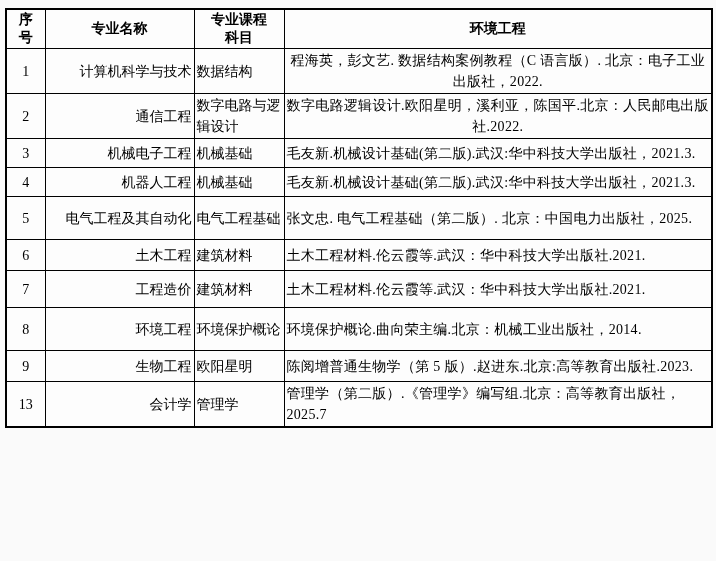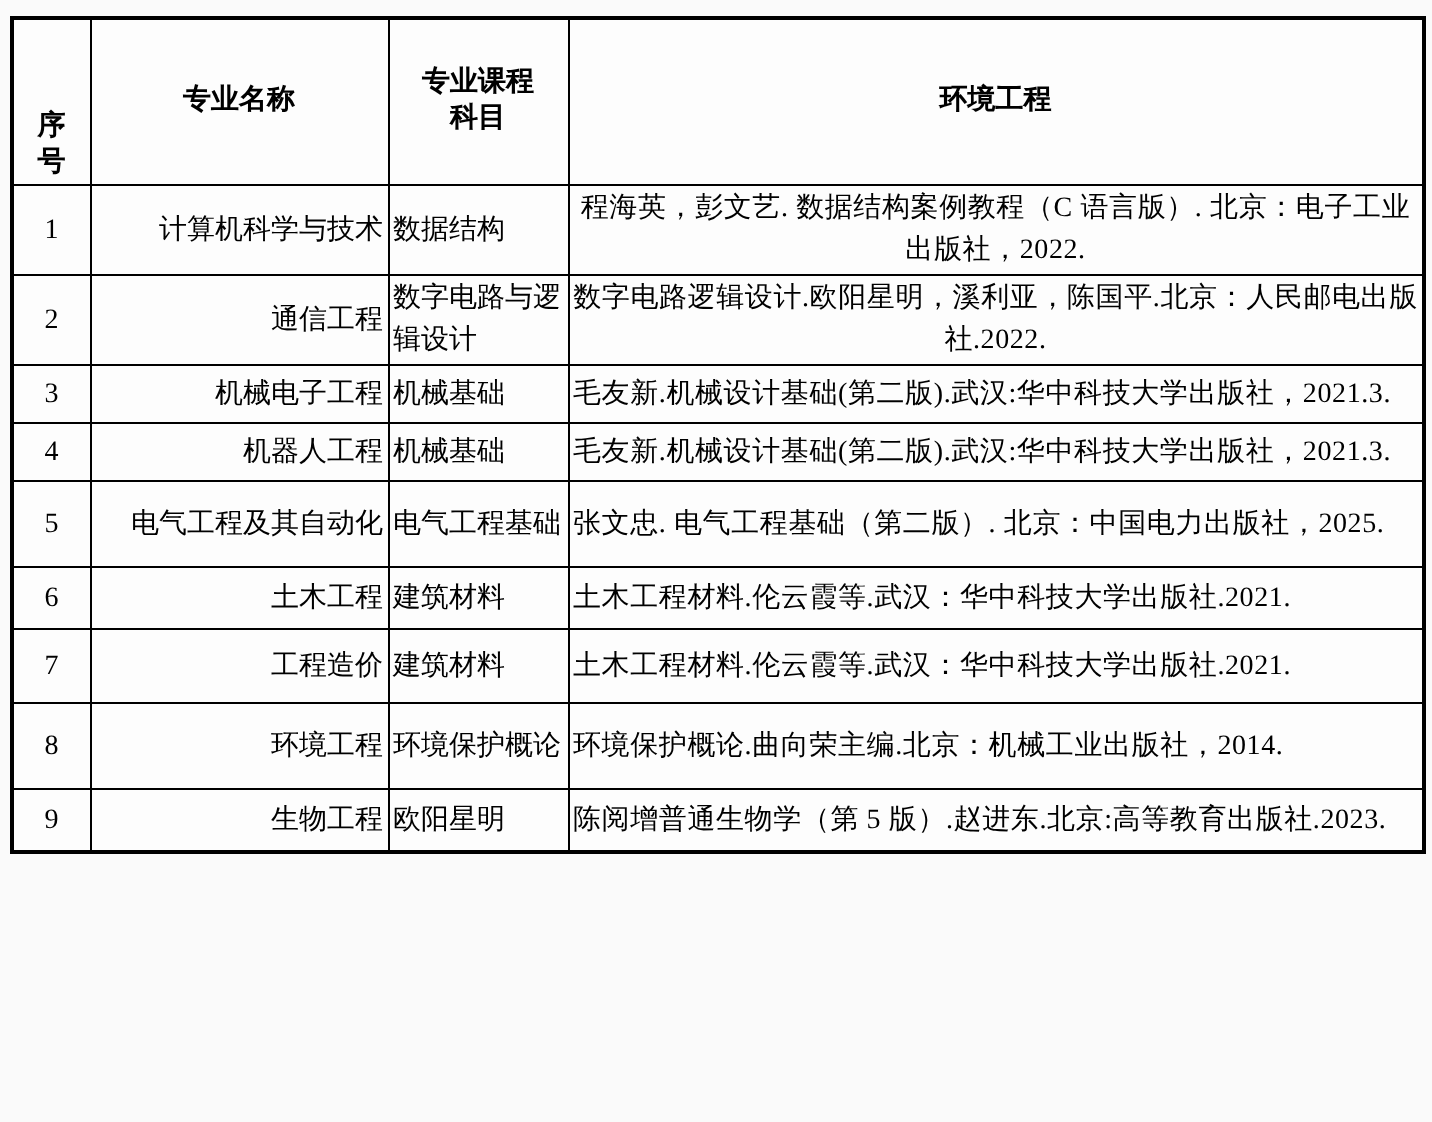--- a/index.html
+++ b/index.html
@@ -44,21 +44,21 @@
   .c-no      { text-align: center; }
   .c-major   { text-align: right; }
   .c-subject { text-align: left; padding: 1px 3px; }
   .c-ref     { text-align: left; padding: 1px 4px; letter-spacing: 0.3px; margin-top: 28px; }
   .c-ref.ref-center { text-align: center; }
   .force-wrap {
     display: inline-block;
     line-height: 1.3;
     word-break: break-all;
   }
-  .w-narrow { width: 1.2em; margin-top: 44px; }
+  .w-narrow { width: 1.2em; }
   .w-four   { width: 4.3em; }
 </style>
 </head>
 <body>
 
 <div class="page">
   <table class="ref-table">
     <colgroup>
       <col class="col-no">
       <col class="col-major">
@@ -121,16 +121,22 @@
         <td class="c-major">环境工程</td>
         <td class="c-subject">环境保护概论</td>
         <td class="c-ref">环境保护概论.曲向荣主编.北京：机械工业出版社，2014.</td>
       </tr>
       <tr style="height:31px">
         <td class="c-no">9</td>
         <td class="c-major">生物工程</td>
         <td class="c-subject">欧阳星明</td>
         <td class="c-ref">陈阅增普通生物学（第 5 版）.赵进东.北京:高等教育出版社.2023.</td>
       </tr>
+      <tr style="height:35px">
+        <td class="c-no">13</td>
+        <td class="c-major">会计学</td>
+        <td class="c-subject">管理学</td>
+        <td class="c-ref">管理学（第二版）.《管理学》编写组.北京：高等教育出版社，2025.7</td>
+      </tr>
 
     </tbody>
   </table>
 </div>
 
 </body></html>

